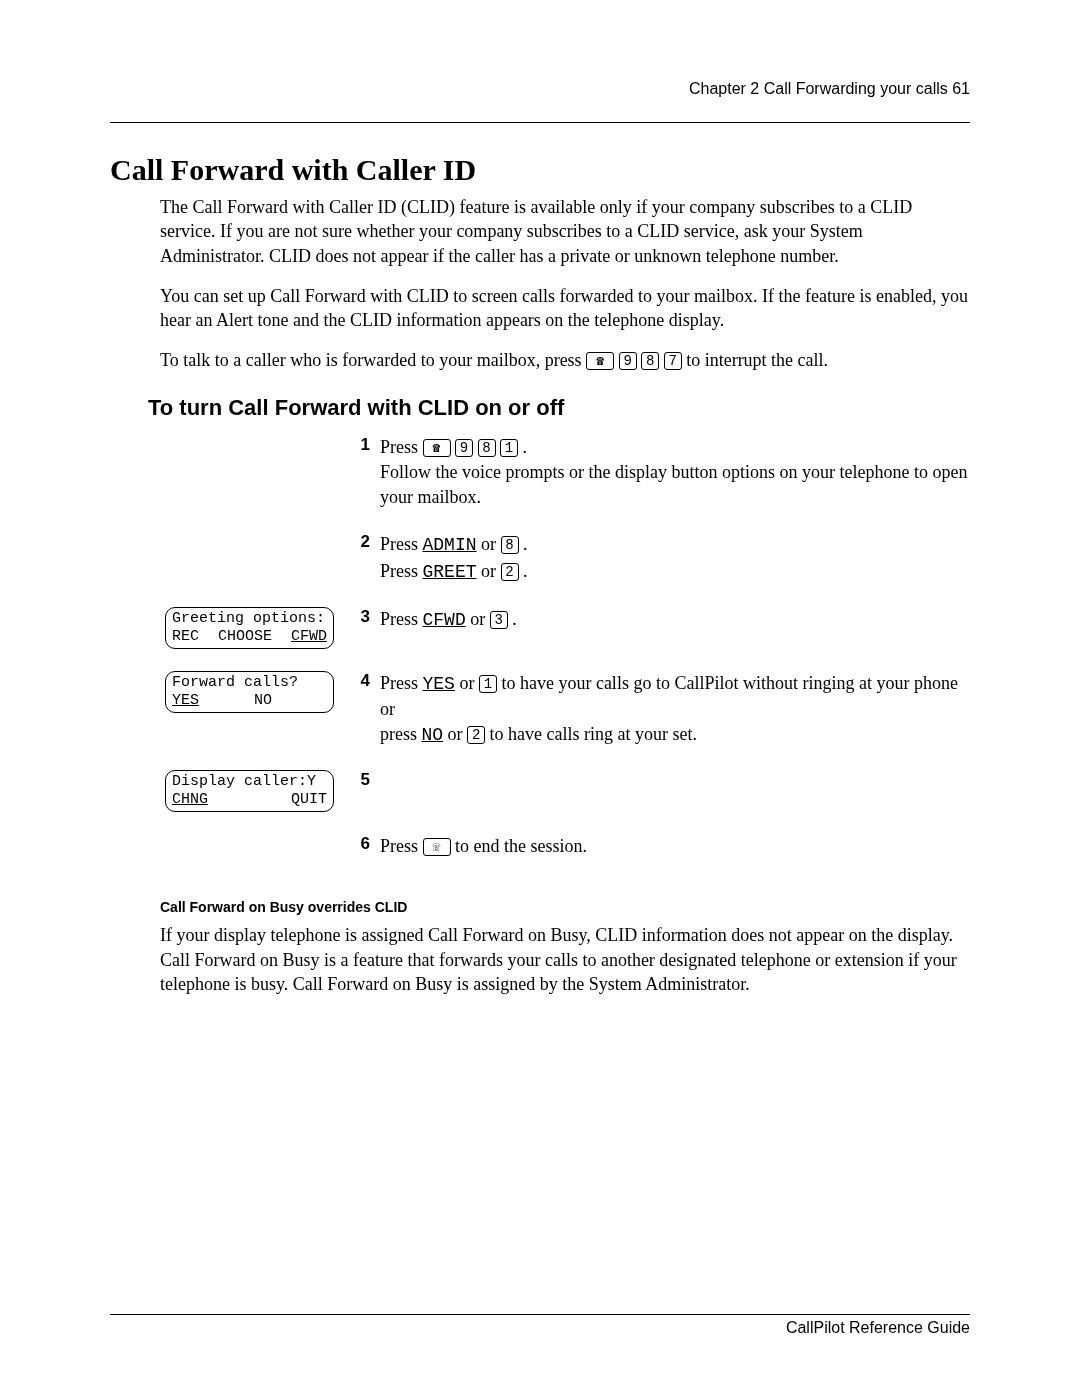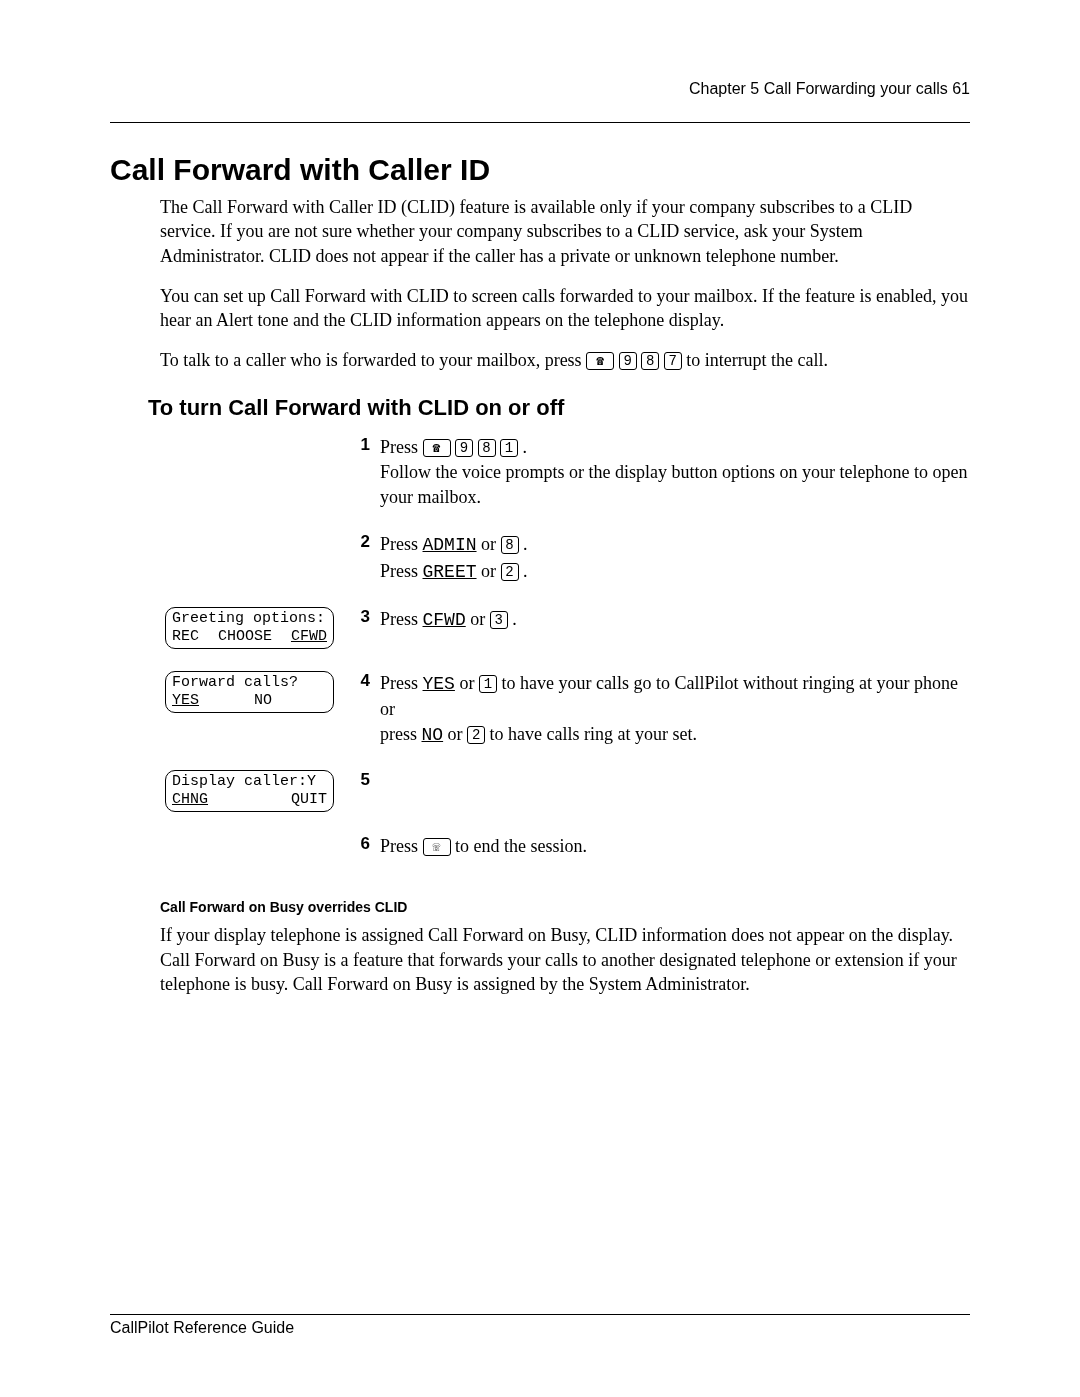--- a/index.html
+++ b/index.html
@@ -22,21 +22,21 @@
     margin-top: 24px;
   }
   .header-text {
     font-family: Arial, Helvetica, sans-serif;
     font-size: 16px;
     text-align: right;
     margin-bottom: 4px;
   }
   .header-text .pagenum { font-weight: normal; margin-left: 0; }
   h1.section-title {
-    font-family: Liberation Sans, sans-serif;
+    font-family: Liberation Serif, serif;
     font-weight: bold;
     font-size: 30px;
     margin: 30px 0 8px 0;
   }
   .body-para {
     margin: 8px 0 16px 50px;
     line-height: 1.35;
   }
   h2.subhead {
     font-family: Arial, Helvetica, sans-serif;
@@ -109,31 +109,31 @@
   .keycap.wide { padding: 1px 8px; }
   .keyicon { font-size: 13px; }
   .footer {
     position: absolute;
     left: 110px; right: 110px; bottom: 60px;
   }
   .footer-line { border-top: 1px solid #000; }
   .footer-text {
     font-family: Arial, Helvetica, sans-serif;
     font-size: 16px;
-    text-align: left;
+    text-align: right;
     margin-top: 4px;
   }
 </style>
 </head>
 <body>
 
 <div class="page">
 
   <div class="header-text">
-    <span>Chapter 5  Call Forwarding your calls</span>
+    <span>Chapter 2  Call Forwarding your calls</span>
     <span class="pagenum">61</span>
   </div>
   <div class="header-line"></div>
 
   <h1 class="section-title">Call Forward with Caller ID</h1>
 
   <p class="body-para">The Call Forward with Caller ID (CLID) feature is available only if your company subscribes to a CLID service. If you are not sure whether your company subscribes to a CLID service, ask your System Administrator. CLID does not appear if the caller has a private or unknown telephone number.</p>
   <p class="body-para">You can set up Call Forward with CLID to screen calls forwarded to your mailbox. If the feature is enabled, you hear an Alert tone and the CLID information appears on the telephone display.</p>
 
   <p class="body-para">

